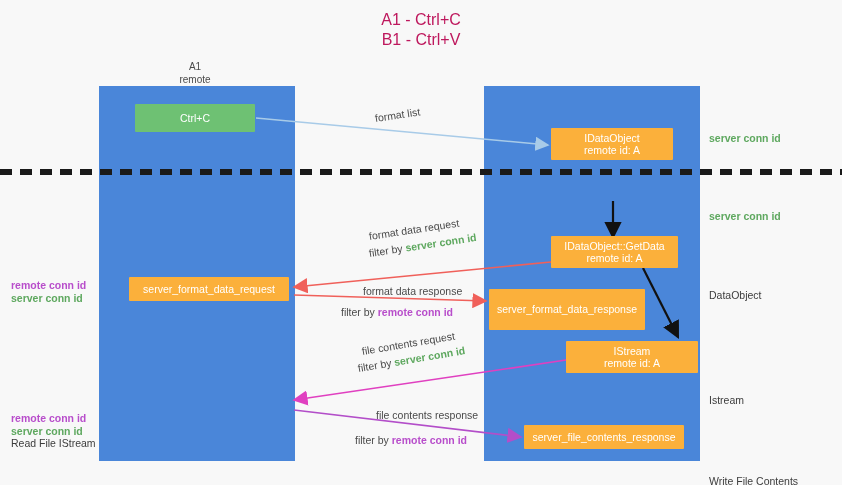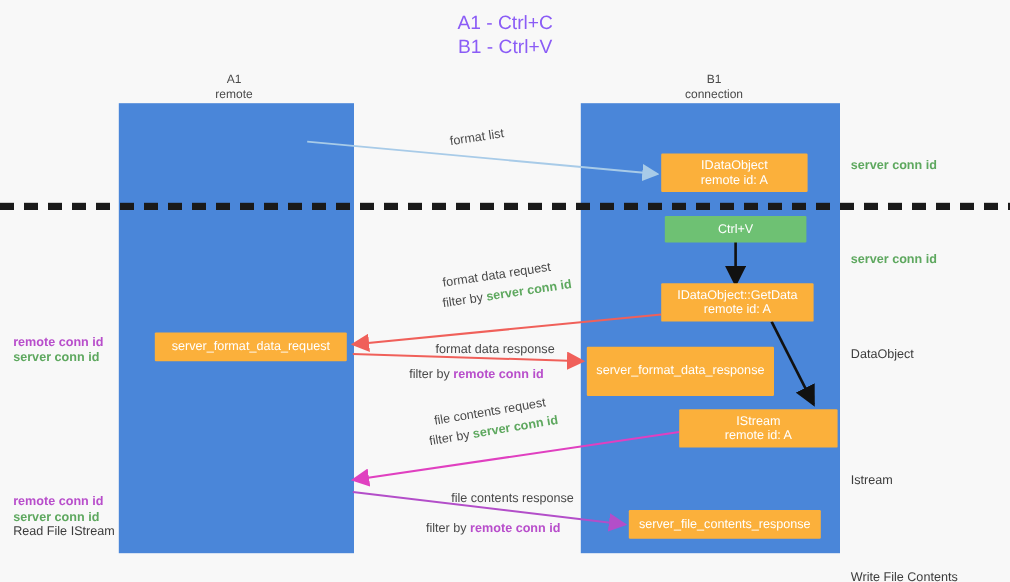--- a/index.html
+++ b/index.html
@@ -8,21 +8,21 @@
     background:#f8f8f8;
     font-family:"Liberation Sans", sans-serif;
     position:relative;
     overflow:hidden;
     color:#404040;
   }
   #stage{position:absolute;left:0;top:0;width:842px;height:485px;}
 
   .title{
     position:absolute;left:0;top:10px;width:842px;
-    text-align:center;font-size:16px;line-height:20px;color:#8b5cf6;
+    text-align:center;font-size:16px;line-height:20px;color:#be185d;
   }
 
   .colhead{
     position:absolute;text-align:center;font-size:10px;line-height:13px;color:#4a4a4a;
   }
   .colhead .big{display:block;}
   .colhead .sub{display:block;}
 
   .lane{position:absolute;background:#4a86d9;}
 
@@ -59,24 +59,20 @@
 
   <div class="title">
     <div>A1 - Ctrl+C</div>
     <div>B1 - Ctrl+V</div>
   </div>
 
   <div class="colhead" style="left:140px;top:60px;width:110px;">
     <span class="big">A1</span>
     <span class="sub">remote</span>
   </div>
-  <div class="colhead" style="left:540px;top:60px;width:110px;">
-    <span class="big">B1</span>
-    <span class="sub">connection</span>
-  </div>
 
   <div class="lane" style="left:99px;top:86px;width:196px;height:375px;"></div>
   <div class="lane" style="left:484px;top:86px;width:216px;height:375px;"></div>
 
   <svg class="arrows" viewBox="0 0 842 485">
     <defs>
       <marker id="ah-blue" markerWidth="9" markerHeight="9" refX="8" refY="4.5" orient="auto">
         <path d="M0,0 L9,4.5 L0,9 z" fill="#a8cbe8"></path>
       </marker>
       <marker id="ah-red" markerWidth="9" markerHeight="9" refX="8" refY="4.5" orient="auto">
@@ -103,34 +99,34 @@
 
     <line x1="643" y1="268" x2="678" y2="337" stroke="#111111" stroke-width="2.2" marker-end="url(#ah-black)"></line>
 
     <line x1="566" y1="360" x2="294" y2="400" stroke="#e040c0" stroke-width="1.7" marker-end="url(#ah-magenta)"></line>
 
     <line x1="294" y1="410" x2="521" y2="437" stroke="#b34ec9" stroke-width="1.7" marker-end="url(#ah-purple)"></line>
   </svg>
 
   <div class="hdash"></div>
 
+  <div class="box box-green" style="left:135px;top:104px;width:120px;height:28px;">
+    <span>Ctrl+C</span>
+  </div>
 
   <div class="box box-orange" style="left:129px;top:277px;width:160px;height:24px;">
     <span>server_format_data_request</span>
   </div>
 
 
   <div class="box box-orange" style="left:551px;top:128px;width:122px;height:32px;">
     <span>IDataObject</span>
     <span class="l2">remote id: A</span>
   </div>
 
-  <div class="box box-green" style="left:554px;top:180px;width:118px;height:22px;">
-    <span>Ctrl+V</span>
-  </div>
 
   <div class="box box-orange" style="left:551px;top:236px;width:127px;height:32px;">
     <span>IDataObject::GetData</span>
     <span class="l2">remote id: A</span>
   </div>
 
   <div class="box box-orange" style="left:489px;top:289px;width:156px;height:41px;">
     <span>server_format_data_response</span>
   </div>
 

